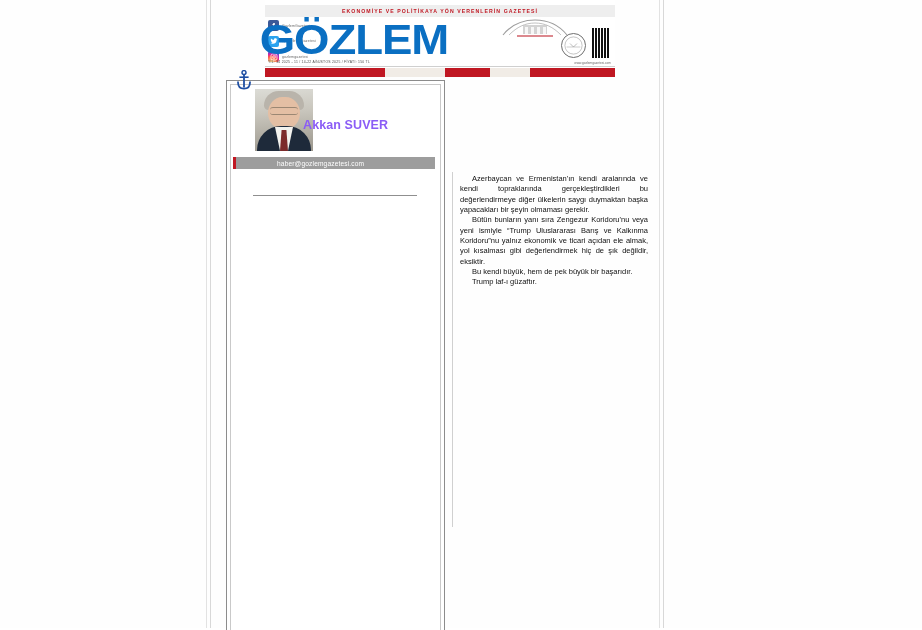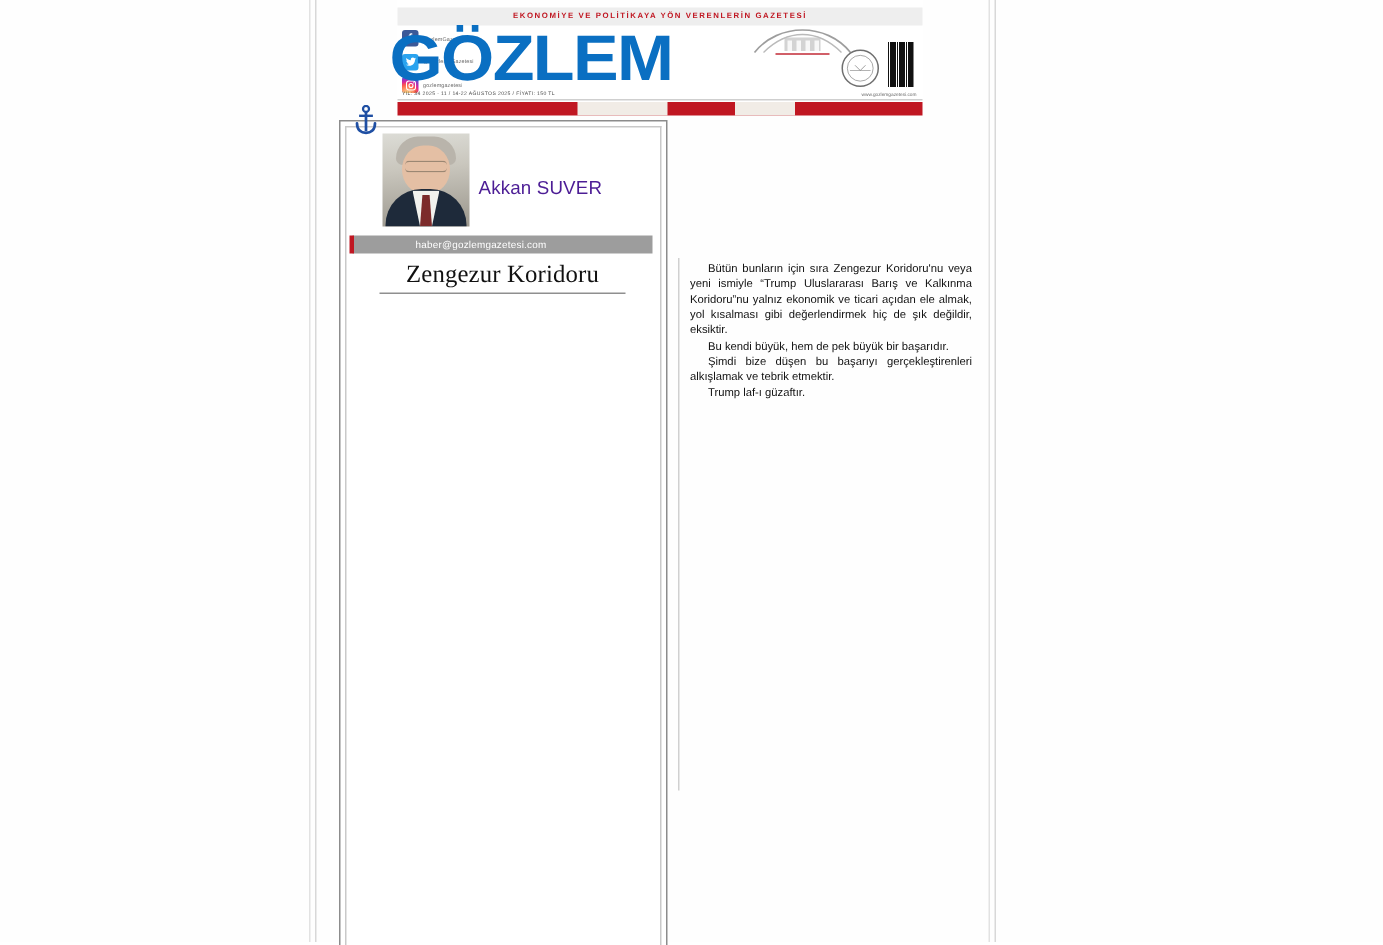--- a/index.html
+++ b/index.html
@@ -132,22 +132,22 @@
     overflow:hidden;
   }
   .p-hair{position:absolute;left:9px;top:2px;width:40px;height:19px;border-radius:20px 20px 6px 6px;background:#b9b4ab;}
   .p-face{position:absolute;left:13px;top:8px;width:32px;height:32px;border-radius:16px/18px;background:#e4bfa4;}
   .p-glass{position:absolute;left:15px;top:18px;width:28px;height:6px;border-top:1px solid #8a7a68;border-bottom:1px solid #8a7a68;border-radius:3px;opacity:.8;}
   .p-suit{position:absolute;left:2px;top:37px;width:54px;height:25px;background:#1e2a3a;border-radius:24px 24px 0 0;}
   .p-shirt{position:absolute;left:20px;top:38px;width:18px;height:24px;background:#f2f2ee;clip-path:polygon(0 0,100% 0,72% 100%,28% 100%);}
   .p-tie{position:absolute;left:25px;top:41px;width:8px;height:21px;background:#7c2b2b;clip-path:polygon(20% 0,80% 0,100% 100%,0 100%);}
 
   .byline{
-    position:absolute;left:84px;top:29px;width:114px;
-    font-size:12.5px;font-weight:normal;color:#4c1d95;letter-spacing:.1px;
+    position:absolute;left:68px;top:29px;width:114px;
+    font-size:12.5px;font-weight:bold;color:#8b5cf6;letter-spacing:.1px;
     font-family:"Liberation Sans", sans-serif;
   }
 
   .mail-band{
     position:absolute;left:8px;top:76px;width:200px;height:12px;
     background:#9d9d9d;display:flex;align-items:center;
   }
   .mail-band .red-tab{
     position:absolute;left:-2px;top:0;width:3px;height:12px;background:#c01722;
   }
@@ -296,21 +296,20 @@
         <div class="p-tie"></div>
       </div>
       <div class="byline">Akkan SUVER</div>
     </div>
 
     <div class="mail-band">
       <div class="red-tab"></div>
       <div class="mail-text">haber@gozlemgazetesi.com</div>
     </div>
 
-    <div class="art-title">Zengezur Koridoru</div>
     <div class="title-rule"></div>
   </div>
 
   <div class="col-divider"></div>
 
   <div id="col-left" class="col">
       <p>Azerbaycan yaklaşık otuz yılı aşkın bir süre Ermenistan'ın elinde bulunan Azerbaycan topraklarını, bileğinin hakkıyla coğrafyasına kattıktan sonra şimdi de masada bunu kayıt altına aldırdı.</p>
       <p>Bu büyük bir başarıdır.</p>
       <p>Bu başarı kazanılan savaştan da önemlidir. Zira karşılıklı atılan paraflar ve o paraflara şahit olan Amerika Birleşik Devletleri Başkanı, dünyanın gözü önünde kalıcı barışa giden yolun, yol haritasını çizmişlerdir.</p>
       <p>Ben bunu önemsiyorum.</p>
@@ -321,20 +320,20 @@
       <p>Öte yandan gelecek için iyiliklere vesile olacak, mutlu ve başarılı bu hareketi bazılarızengezur dolayısıyla tenkide yeltenmektedirler.</p>
       <p>Hayatında hiç Karabağ'a gitmemiş, hatta Azerbaycan topraklarına ayak basmamış insanların değer ölçüleri gerçeklerle bağdaşmamaktadır.</p>
       <p>Zengezur Türkiye ile Azerbaycan arasında nefes alıp verilecek bir koridordur.</p>
       <p>Gene Zengezur Orta Asya, Uzak Doğu Azerbaycan üzerinden Avrupa'ya ulaşılabilecek bir yol oluşturacaktır.</p>
       <p>Nahçıvan nefes alacaktır.</p>
       <p>Elbette ekonomik, sosyal bir kalkınma hareketi de meydana gelecektir.</p>
       <p>Kaldı ki taraflar koridor konusunda “Trump Uluslararası Barış ve Kalkınma Koridoru” adında da anlaşmaya varmış gözükmektedirler.</p>
       <p>İran'ın bu konudaki telaşını anlamak kabil değildir.</p>
     </div>
   <div id="col-right" class="col">
-      <p>Bütün bunların için sıra Zengezur Koridoru'nu veya yeni ismiyle “Trump Uluslararası Barış ve Kalkınma Koridoru”nu yalnız ekonomik ve ticari açıdan ele almak, yol kısalması gibi değerlendirmek hiç de şık değildir, eksiktir.</p>
+      <p>Azerbaycan ve Ermenistan'ın kendi aralarında ve kendi topraklarında gerçekleştirdikleri bu değerlendirmeye diğer ülkelerin saygı duymaktan başka yapacakları bir şeyin olmaması gerekir.</p>
+      <p>Bütün bunların yanı sıra Zengezur Koridoru'nu veya yeni ismiyle “Trump Uluslararası Barış ve Kalkınma Koridoru”nu yalnız ekonomik ve ticari açıdan ele almak, yol kısalması gibi değerlendirmek hiç de şık değildir, eksiktir.</p>
       <p>Bu kendi büyük, hem de pek büyük bir başarıdır.</p>
-      <p>Şimdi bize düşen bu başarıyı gerçekleştirenleri alkışlamak ve tebrik etmektir.</p>
       <p>Trump laf-ı güzaftır.</p>
     </div>
 
   <div class="bottom-fade"></div>
 </div>
 
 </body></html>

